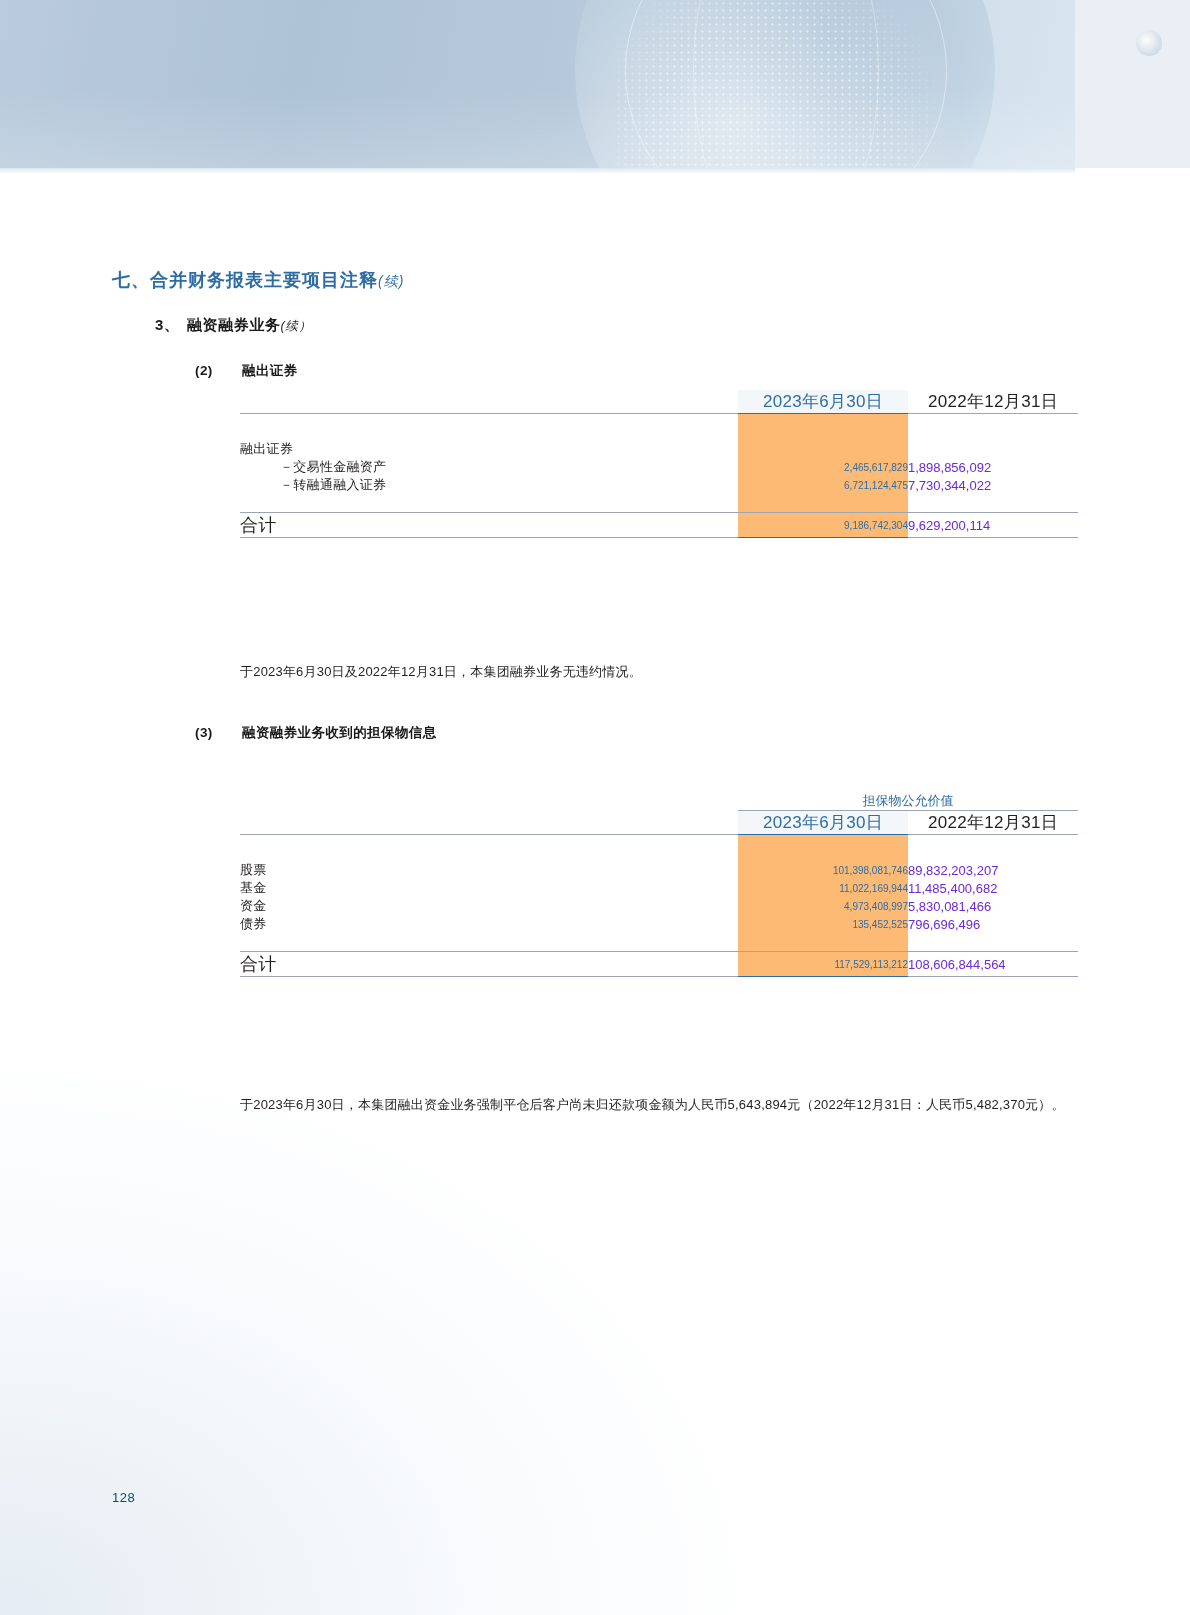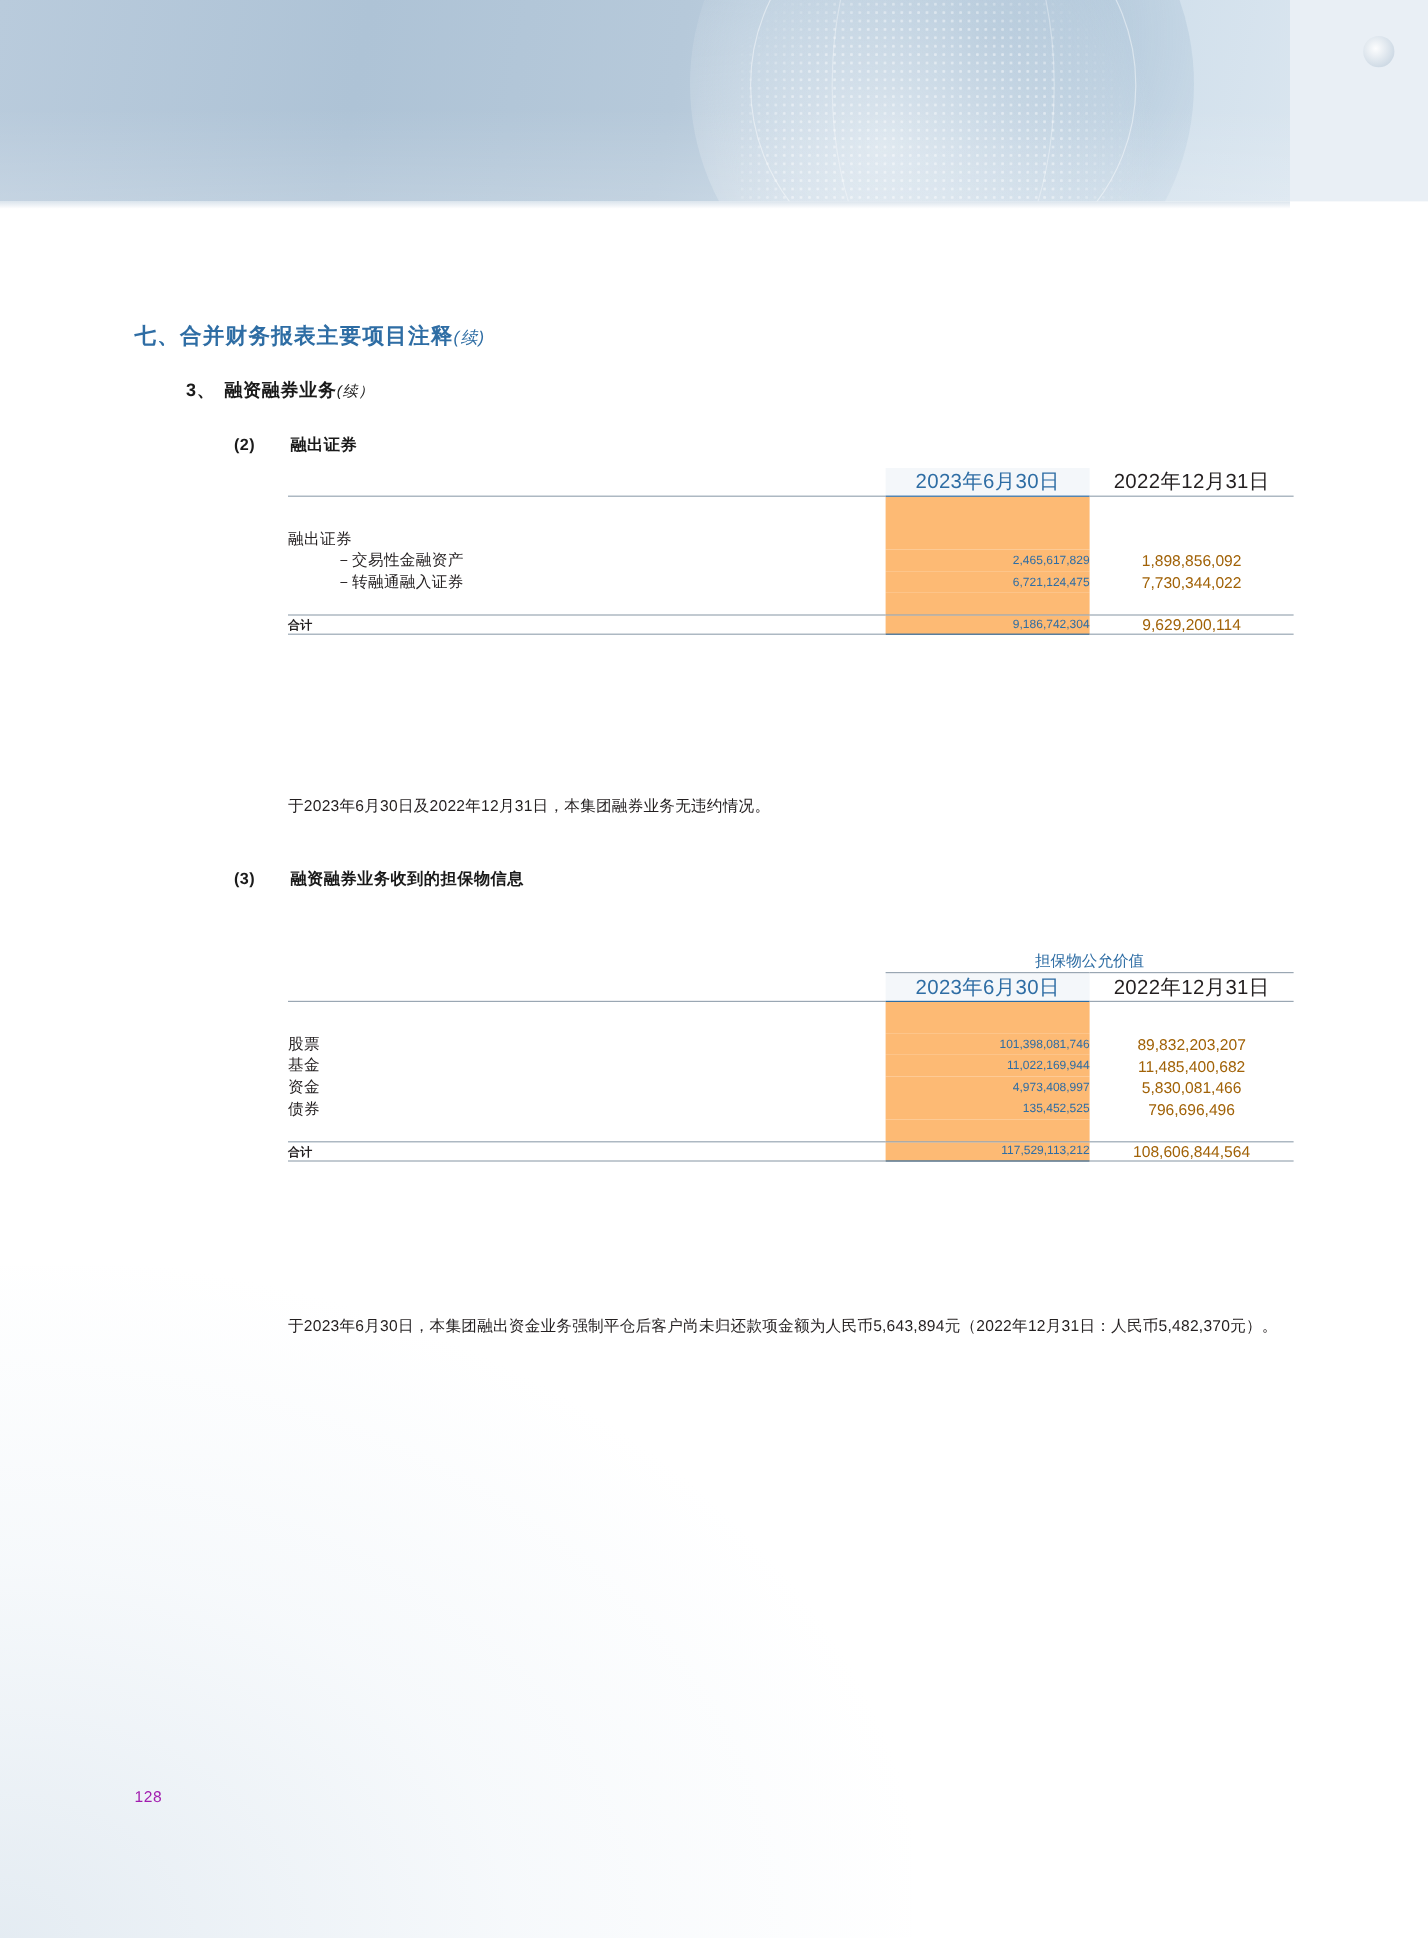--- a/index.html
+++ b/index.html
@@ -257,50 +257,49 @@
   }
   .num-cur {
     text-align: right;
     padding: 6px 14px 6px 0;
     font-weight: bold;
     color: #2e6da4;
     background: #fdba74;
     font-size: 10px;
   }
   .num-prev {
-    text-align: center;
+    text-align: left;
     padding: 6px 14px 6px 0;
-    color: #a16207;
+    color: #6d28d9;
     font-size: 13px;
     margin-left: 22px;
   }
   .spacer-row td {
     height: 26px;
   }
   .total-row td {
     border-top: 1.1px solid #9aa7b3;
     border-bottom: 1.1px solid #9aa7b3;
     padding-top: 14px;
     padding-bottom: 14px;
   }
   .total-row .num-cur {
     border-bottom: 1.6px solid #2e6da4;
   }
   .total-row .row-label {
-    font-size: 10px;
-    font-weight: bold;
+    font-size: 18px;
   }
   .pre-total-gap td { height: 18px; }
 
   .pageno {
     position: absolute;
     left: 112px;
     top: 1322px;
     font-size: 13px;
-    color: #a21caf;
+    color: #0c4a6e;
     letter-spacing: 0.5px;
   }
 </style>
 </head>
 <body>
 
 <div class="header">
   <div class="header-globe"></div>
   <div class="header-dots"></div>
   <div class="header-wave"></div>

